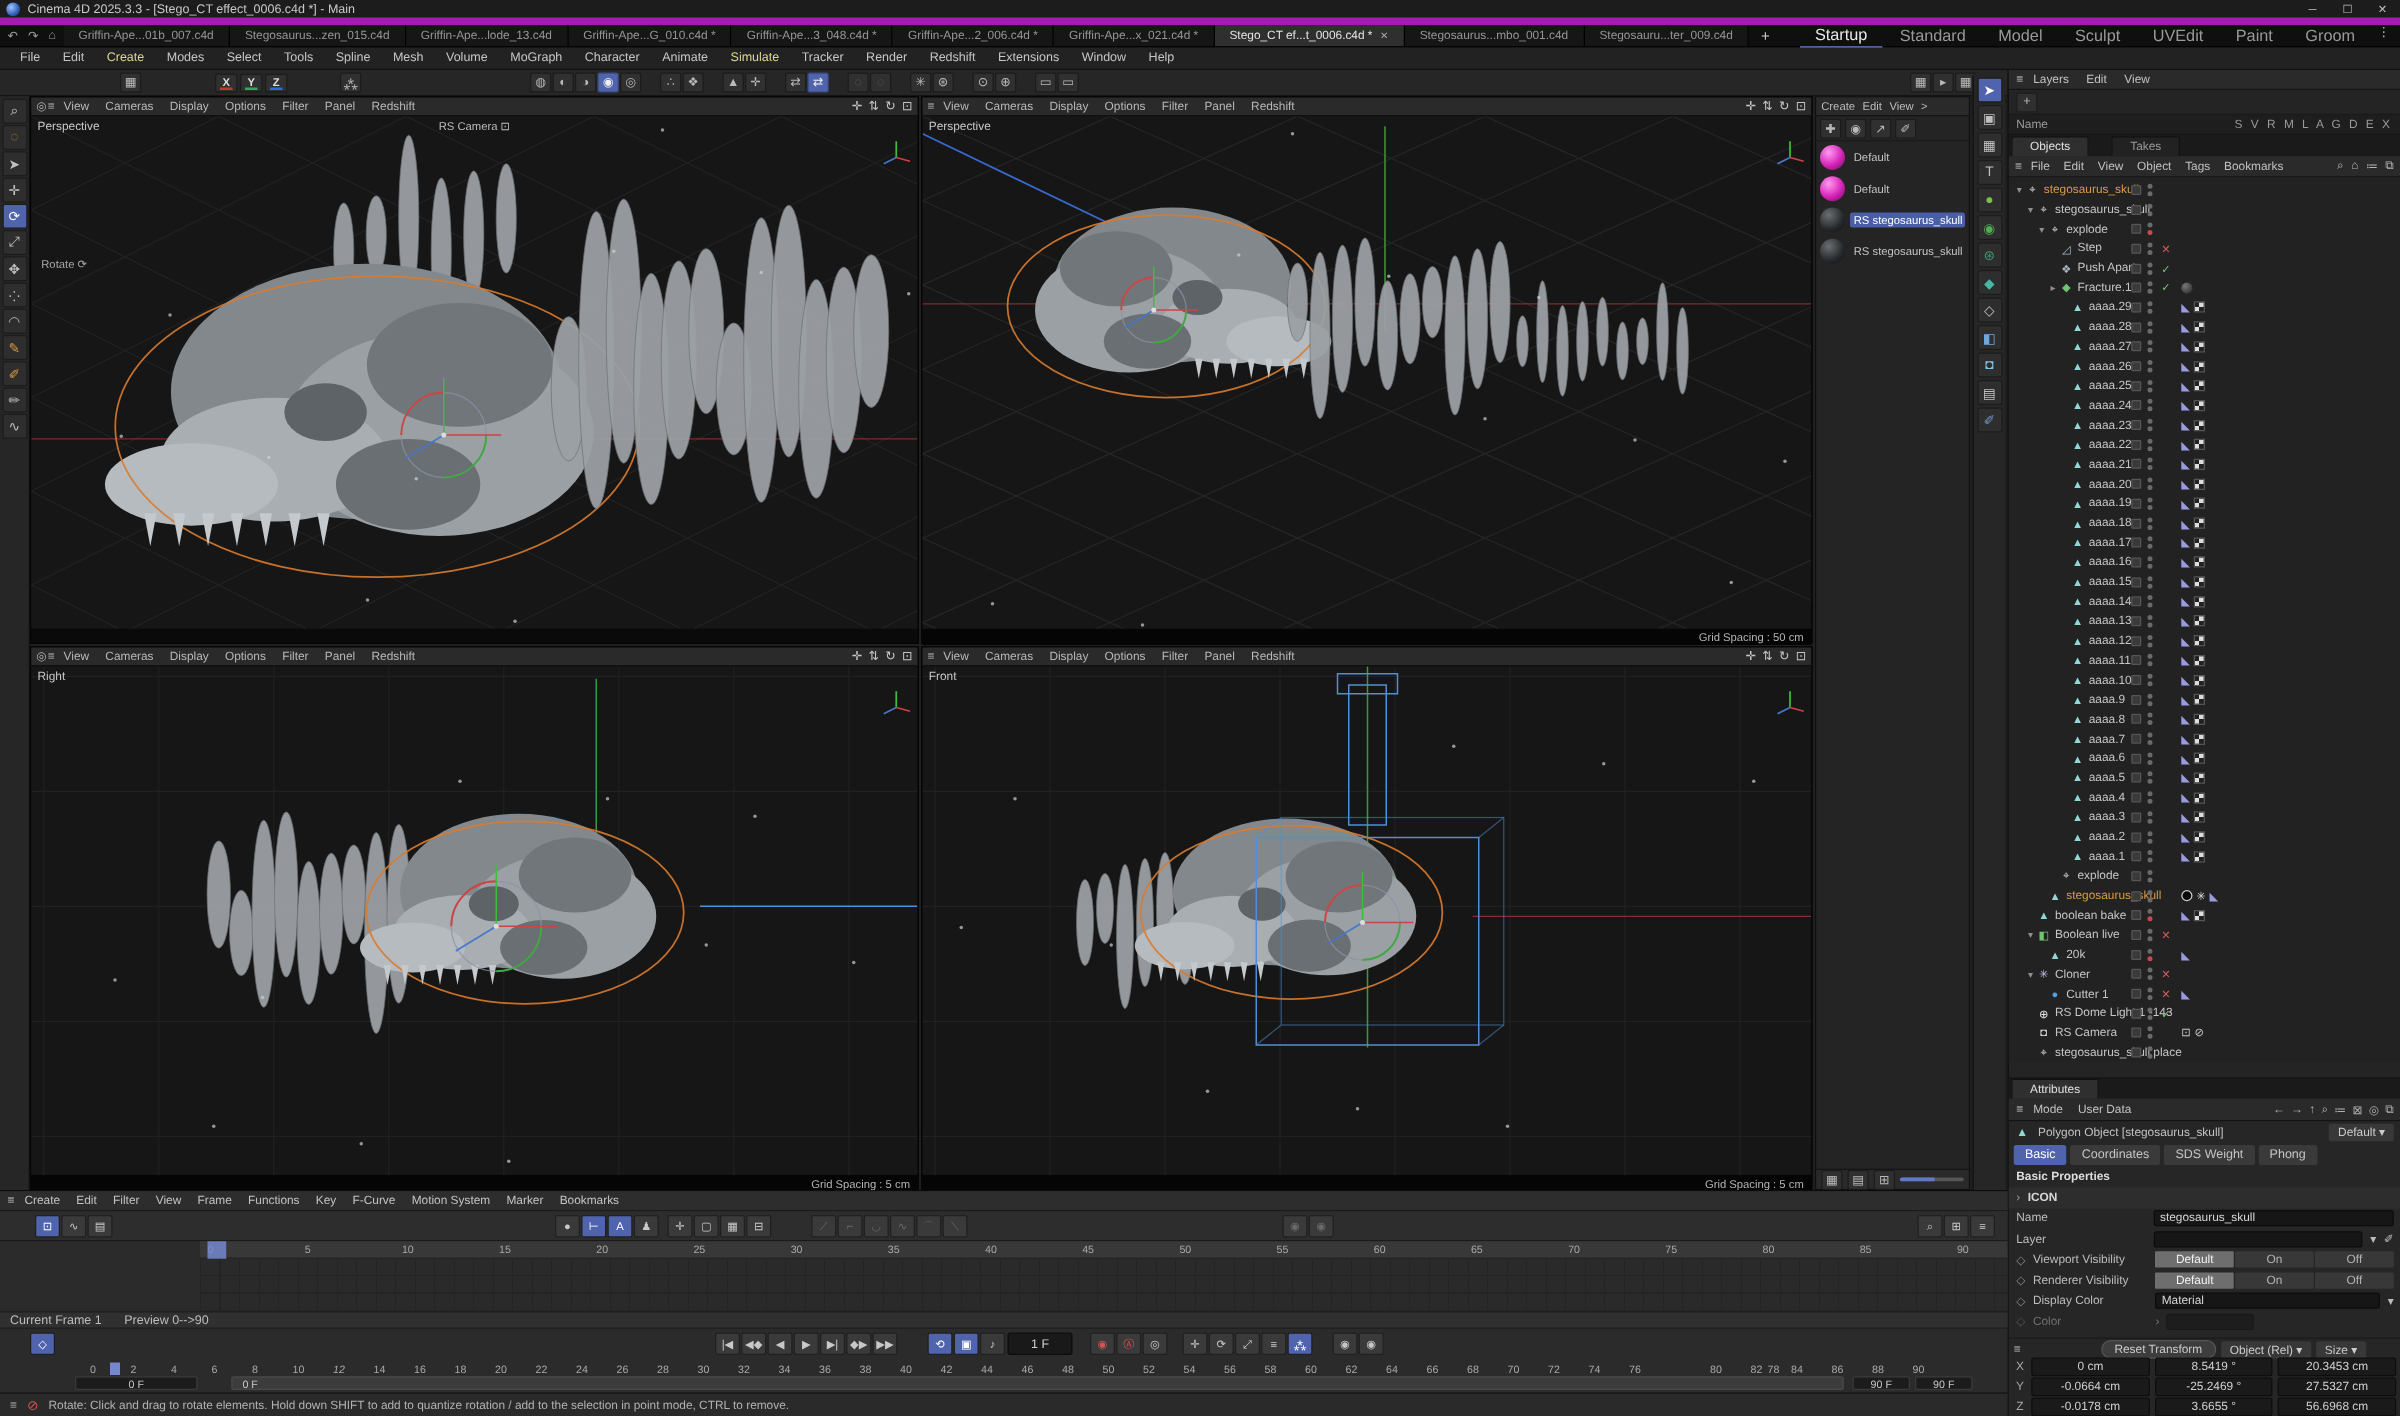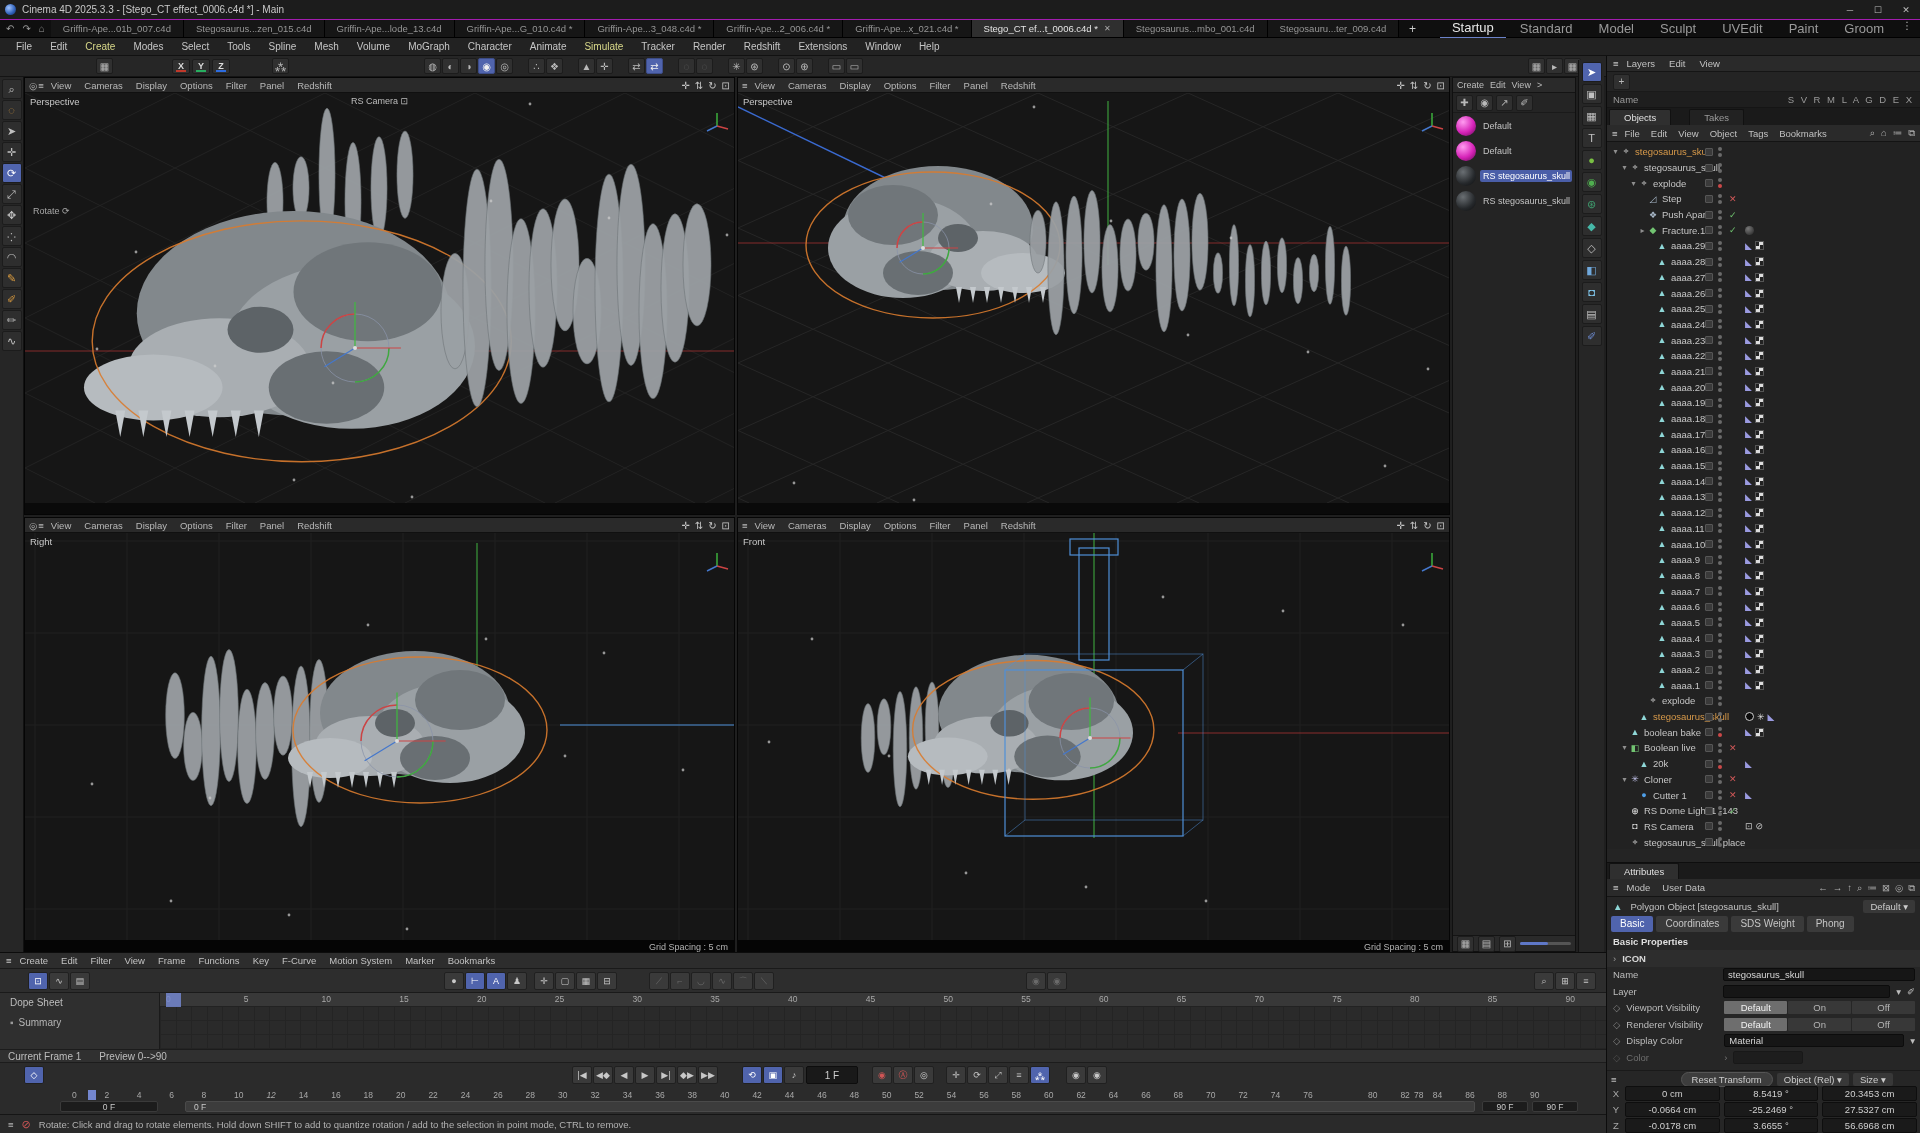--- a/index.html
+++ b/index.html
@@ -1,19 +1,19 @@
 <!DOCTYPE html>
 <html><head>
 <meta charset="utf-8">
 <style>
   html,body{margin:0;padding:0;background:#000;}
   *{box-sizing:border-box;font-family:"Liberation Sans",sans-serif;-webkit-font-smoothing:antialiased;}
   .app{position:relative;width:1920px;height:1133px;background:#1f1f1f;overflow:hidden;color:#bdbdbd;font-size:10px;}
   
-  .titlebar{position:absolute;left:0;top:0;width:1920px;height:20px;background:#1c1c1c;display:flex;align-items:center;border-bottom:1px solid #a21caf;}
+  .titlebar{position:absolute;left:0;top:0;width:1920px;height:20px;background:#1c1c1c;display:flex;align-items:center;border-bottom:6px solid #a21caf;}
   .c4dlogo{width:11px;height:11px;border-radius:50%;margin:0 6px 0 5px;background:radial-gradient(circle at 35% 35%,#9fc3ff,#2e5fb8 60%,#14294f);}
   .titletext{color:#c9c9c9;font-size:10px;}
   .wincontrols{margin-left:auto;display:flex;}
   .winbtn{width:28px;height:19px;display:flex;align-items:center;justify-content:center;color:#bbb;font-size:9px;}
   .tabbar{position:absolute;left:0;top:20px;width:1920px;height:18px;background:#0f0f0f;display:flex;align-items:stretch;border-bottom:1px solid #000;}
   .navicons{display:flex;align-items:center;padding:0 6px;gap:8px;color:#9a9a9a;font-size:10px;}
   .tabs{display:flex;align-items:stretch;overflow:hidden;}
   .tab{display:flex;align-items:center;gap:6px;padding:0 12px;color:#969696;border-right:1px solid #000;background:#161616;white-space:nowrap;font-size:9.5px;}
   .tab.active{background:#2f2f2f;color:#e4e4e4;}
   .tab .x{color:#aaa;font-size:8px;}
@@ -559,20 +559,23 @@
             <circle cx="690" cy="276" r="1.4" fill="#cfcfcf" opacity="0.7"></circle>
             <circle cx="176" cy="407" r="1.4" fill="#cfcfcf" opacity="0.7"></circle>
             <circle cx="373" cy="128" r="1.4" fill="#cfcfcf" opacity="0.7"></circle>
             <circle cx="570" cy="259" r="1.4" fill="#cfcfcf" opacity="0.7"></circle>
             <circle cx="56" cy="390" r="1.4" fill="#cfcfcf" opacity="0.7"></circle>
             <circle cx="253" cy="111" r="1.4" fill="#cfcfcf" opacity="0.7"></circle>
             <circle cx="450" cy="242" r="1.4" fill="#cfcfcf" opacity="0.7"></circle>
             <circle cx="647" cy="373" r="1.4" fill="#cfcfcf" opacity="0.7"></circle>
           </svg>
         </div>
+        <div class="vp-foot">
+          <span class="fr">Grid Spacing : 50 cm</span>
+        </div>
       </div>
       <div class="vp" style="left: 24px; top: 517px; width: 711px; height: 435px;">
         <div class="vp-menu">
           <span>◎</span>
           <span>≡</span>
           <span class="m">View</span>
           <span class="m">Cameras</span>
           <span class="m">Display</span>
           <span class="m">Options</span>
           <span class="m">Filter</span>
@@ -1750,27 +1753,20 @@
           <span class="tbtn" style="color: rgb(106, 106, 106);">◉</span>
           <span class="tbtn" style="color: rgb(106, 106, 106);">◉</span>
         </div>
         <div class="tl-g" style="right: 10px;">
           <span class="tbtn">⌕</span>
           <span class="tbtn">⊞</span>
           <span class="tbtn">≡</span>
         </div>
       </div>
     <div class="dope">
-      <div class="dope-left">
-        <div>Dope Sheet</div>
-        <div class="dope-sum">
-            <span style="color:#9a9a9a;">▪</span>
-            <span>Summary</span>
-          </div>
-      </div>
       <div class="dope-ruler" id="doperuler">
           <span class="rnum" style="left: 6px;">0</span>
           <span class="rnum" style="left: 83.75px;">5</span>
           <span class="rnum" style="left: 161.5px;">10</span>
           <span class="rnum" style="left: 239.25px;">15</span>
           <span class="rnum" style="left: 317px;">20</span>
           <span class="rnum" style="left: 394.75px;">25</span>
           <span class="rnum" style="left: 472.5px;">30</span>
           <span class="rnum" style="left: 550.25px;">35</span>
           <span class="rnum" style="left: 628px;">40</span>

